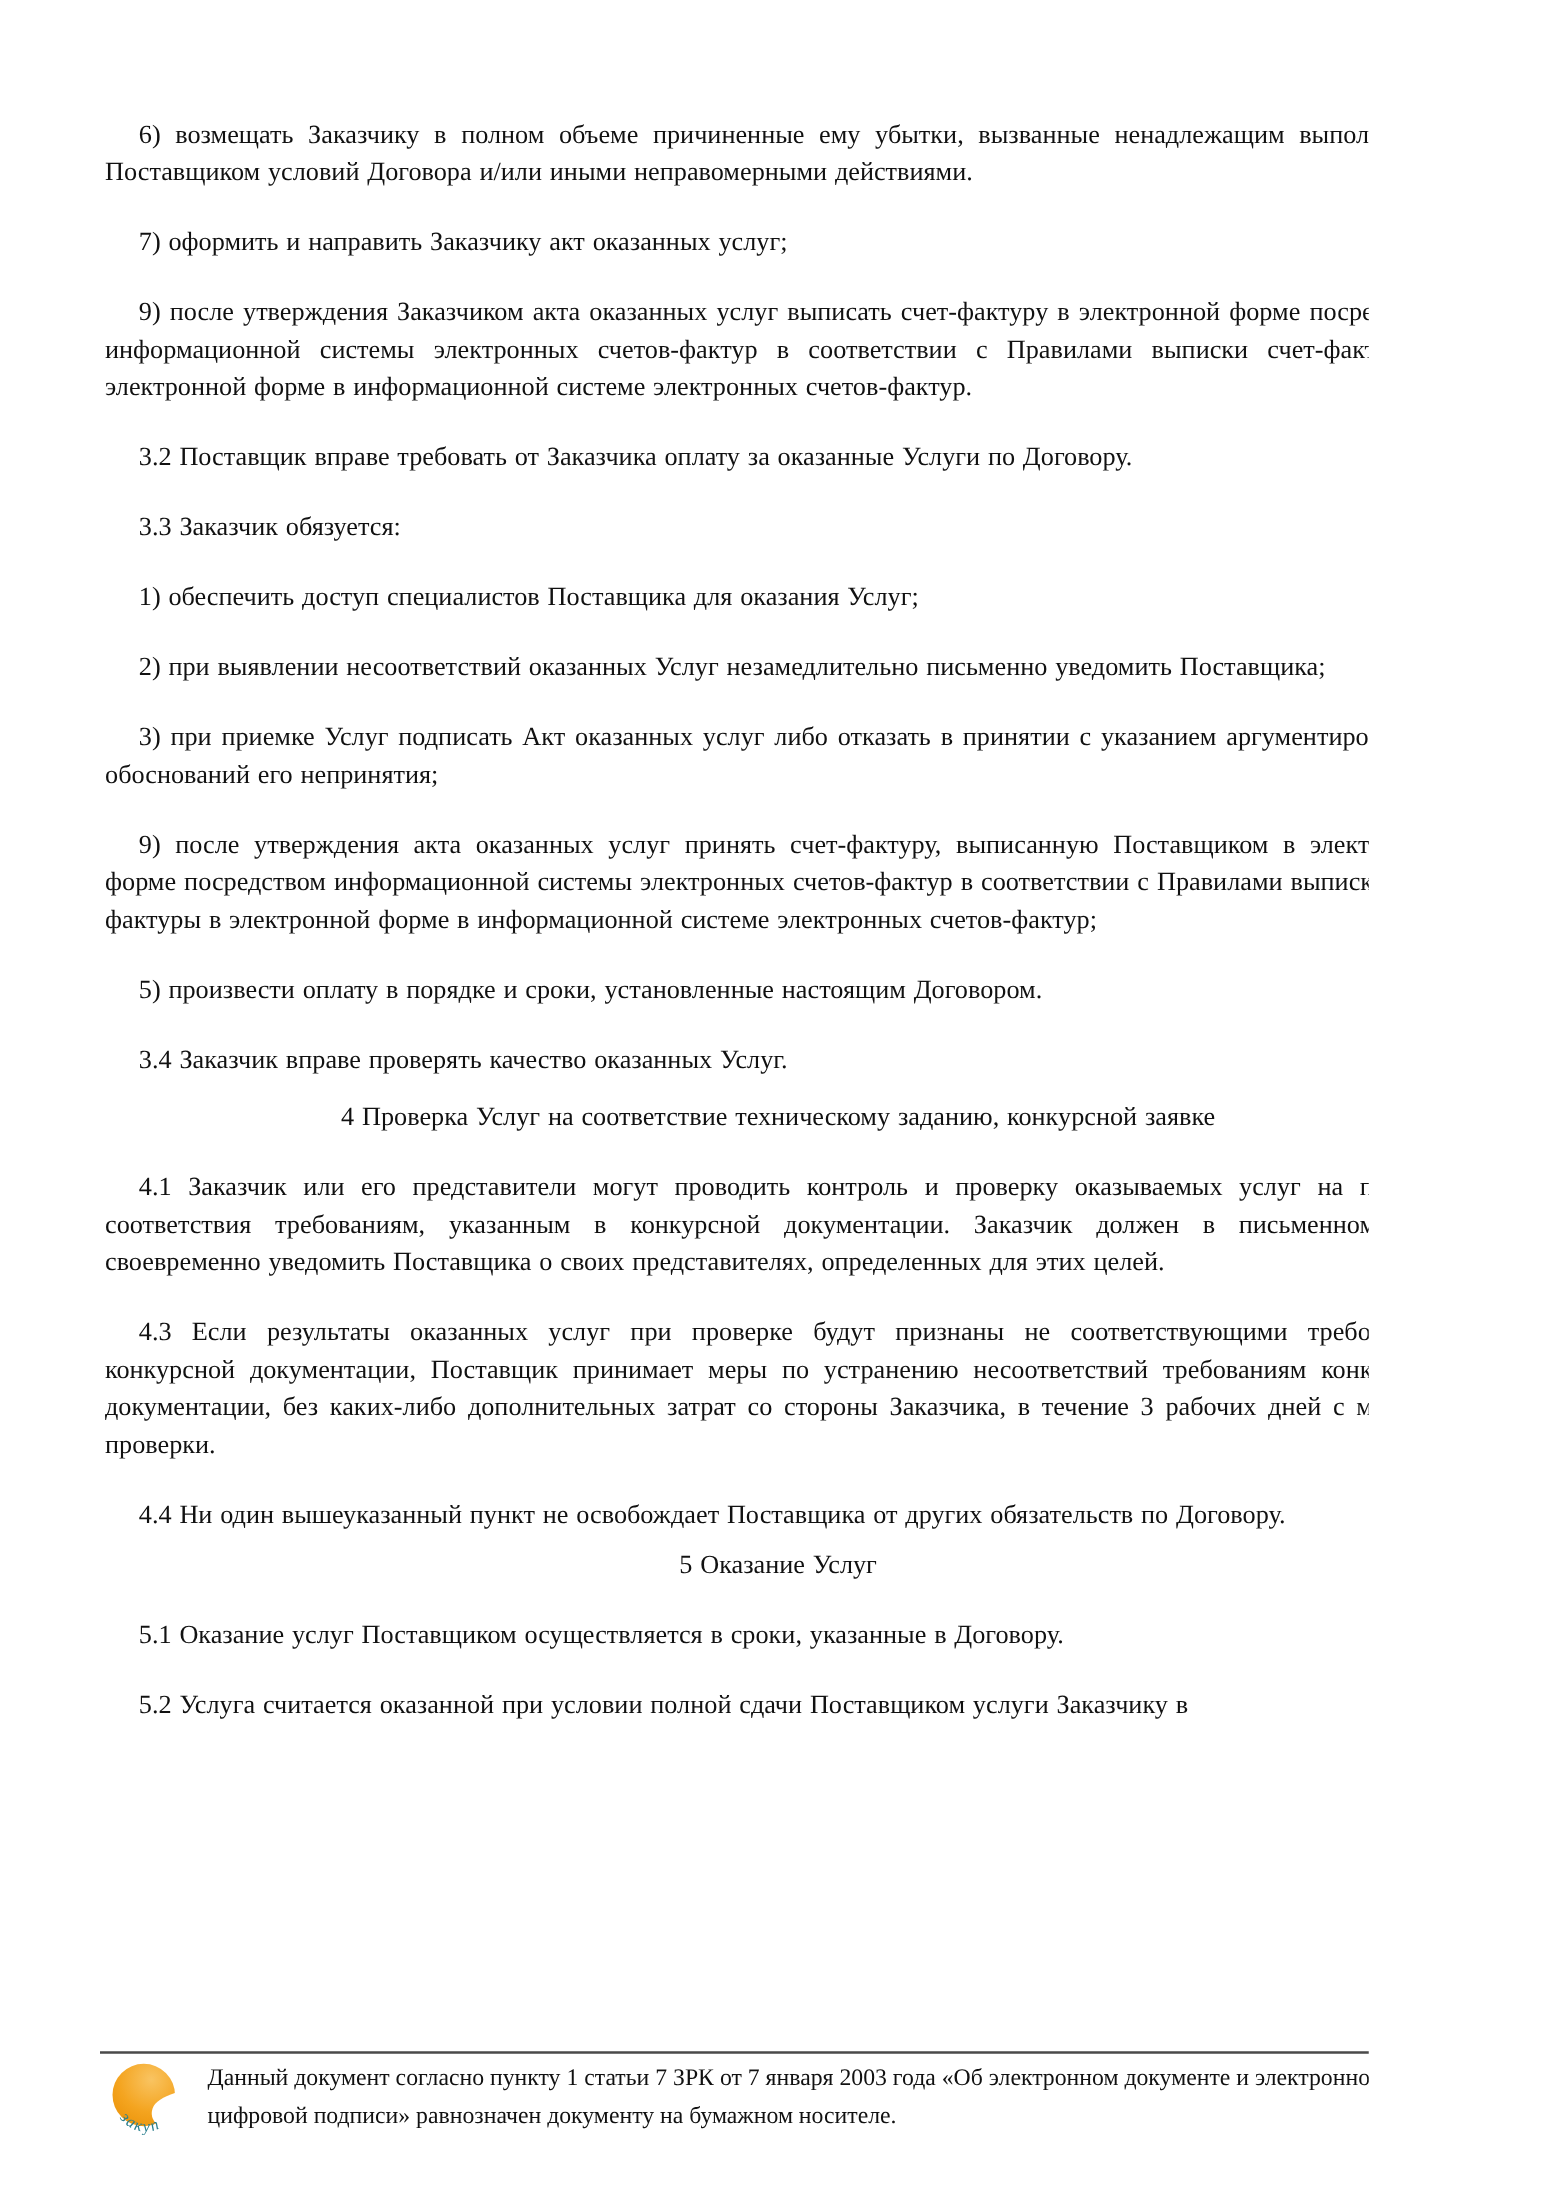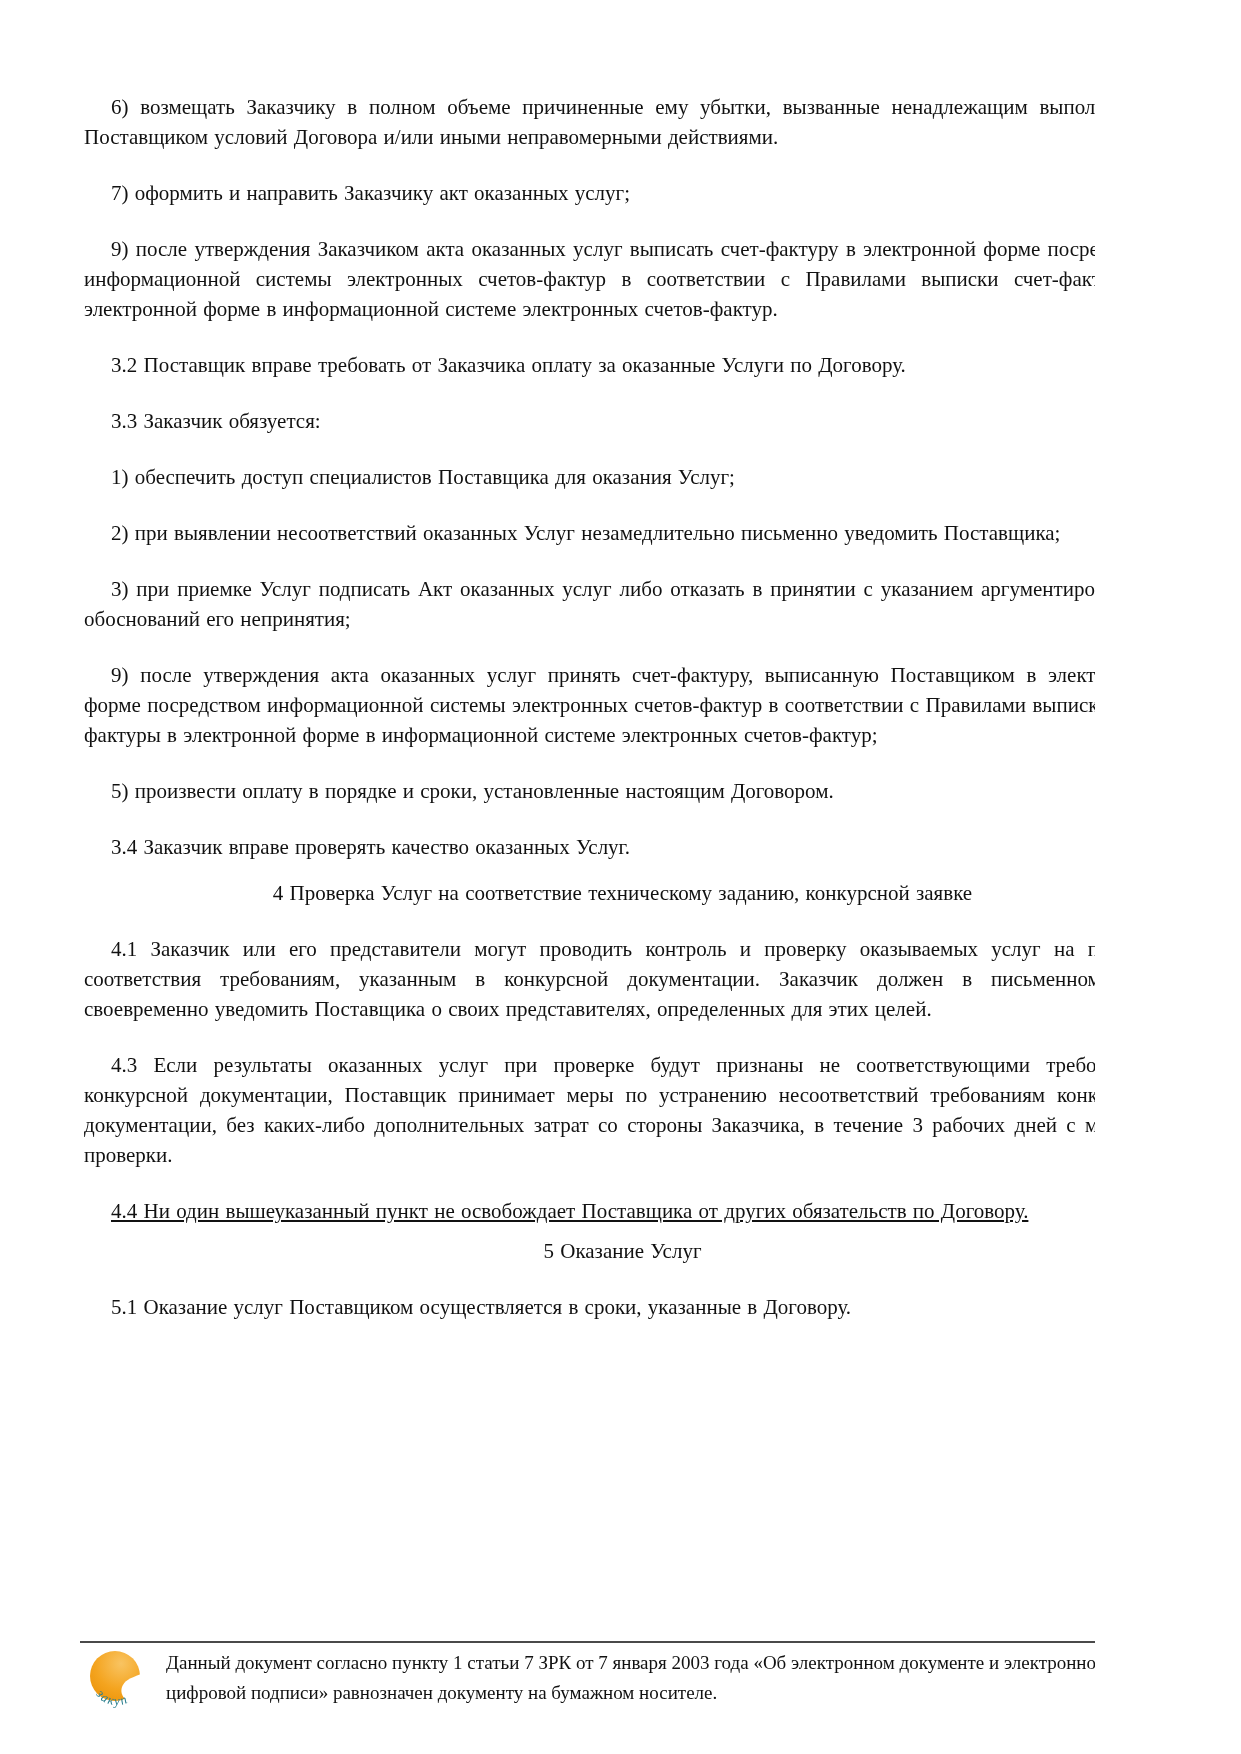--- a/index.html
+++ b/index.html
@@ -29,21 +29,21 @@
     text-align: justify;
     text-indent: 27px;
     word-spacing: 1px;
   }
   .p.h {
     font-weight: normal;
     text-align: center;
     text-indent: 0;
   }
   .p.mb4  { margin-bottom: 16px; }
-  .p.mb10 { margin-bottom: 10px; text-decoration: underline; }
+  .p.mb10 { margin-bottom: 10px; }
   .p.mb0  { margin-bottom: 0; }
   .footnote {
     position: absolute;
     top: 1641px;
     left: 80px;
     width: 1092px;
     border-top: 2px solid #4a4a4a;
     padding-top: 5px;
     display: flex;
     align-items: flex-start;
@@ -78,20 +78,21 @@
     <p class="p">3) при приемке Услуг подписать Акт оказанных услуг либо отказать в принятии с указанием аргументированных обоснований его непринятия;</p>
     <p class="p">9) после утверждения акта оказанных услуг принять счет-фактуру, выписанную Поставщиком в электронной форме посредством информационной системы электронных счетов-фактур в соответствии с Правилами выписки счет-фактуры в электронной форме в информационной системе электронных счетов-фактур;</p>
     <p class="p">5) произвести оплату в порядке и сроки, установленные настоящим Договором.</p>
     <p class="p mb4">3.4 Заказчик вправе проверять качество оказанных Услуг.</p>
     <p class="p h">4 Проверка Услуг на соответствие техническому заданию, конкурсной заявке</p>
     <p class="p">4.1 Заказчик или его представители могут проводить контроль и проверку оказываемых услуг на предмет соответствия требованиям, указанным в конкурсной документации. Заказчик должен в письменном виде своевременно уведомить Поставщика о своих представителях, определенных для этих целей.</p>
     <p class="p">4.3 Если результаты оказанных услуг при проверке будут признаны не соответствующими требованиям конкурсной документации, Поставщик принимает меры по устранению несоответствий требованиям конкурсной документации, без каких-либо дополнительных затрат со стороны Заказчика, в течение 3 рабочих дней с момента проверки.</p>
     <p class="p mb10">4.4 Ни один вышеуказанный пункт не освобождает Поставщика от других обязательств по Договору.</p>
     <p class="p h">5 Оказание Услуг</p>
     <p class="p">5.1 Оказание услуг Поставщиком осуществляется в сроки, указанные в Договору.</p>
+    <p class="p mb0">5.2 Услуга считается оказанной при условии полной сдачи Поставщиком услуги Заказчику в</p>
   </div>
 
   <div class="footnote">
     <span class="logo">
       <svg width="58" height="58" viewBox="0 0 58 58" xmlns="http://www.w3.org/2000/svg">
         <defs>
           <radialGradient id="lg" cx="0.62" cy="0.25" r="0.95">
             <stop offset="0" stop-color="#f9c462"></stop>
             <stop offset="0.55" stop-color="#f4a41f"></stop>
             <stop offset="1" stop-color="#e98f04"></stop>

